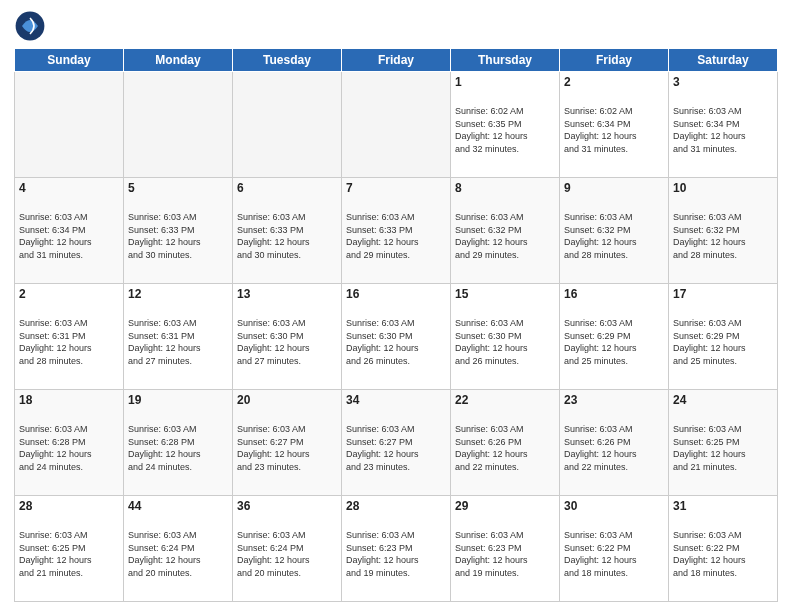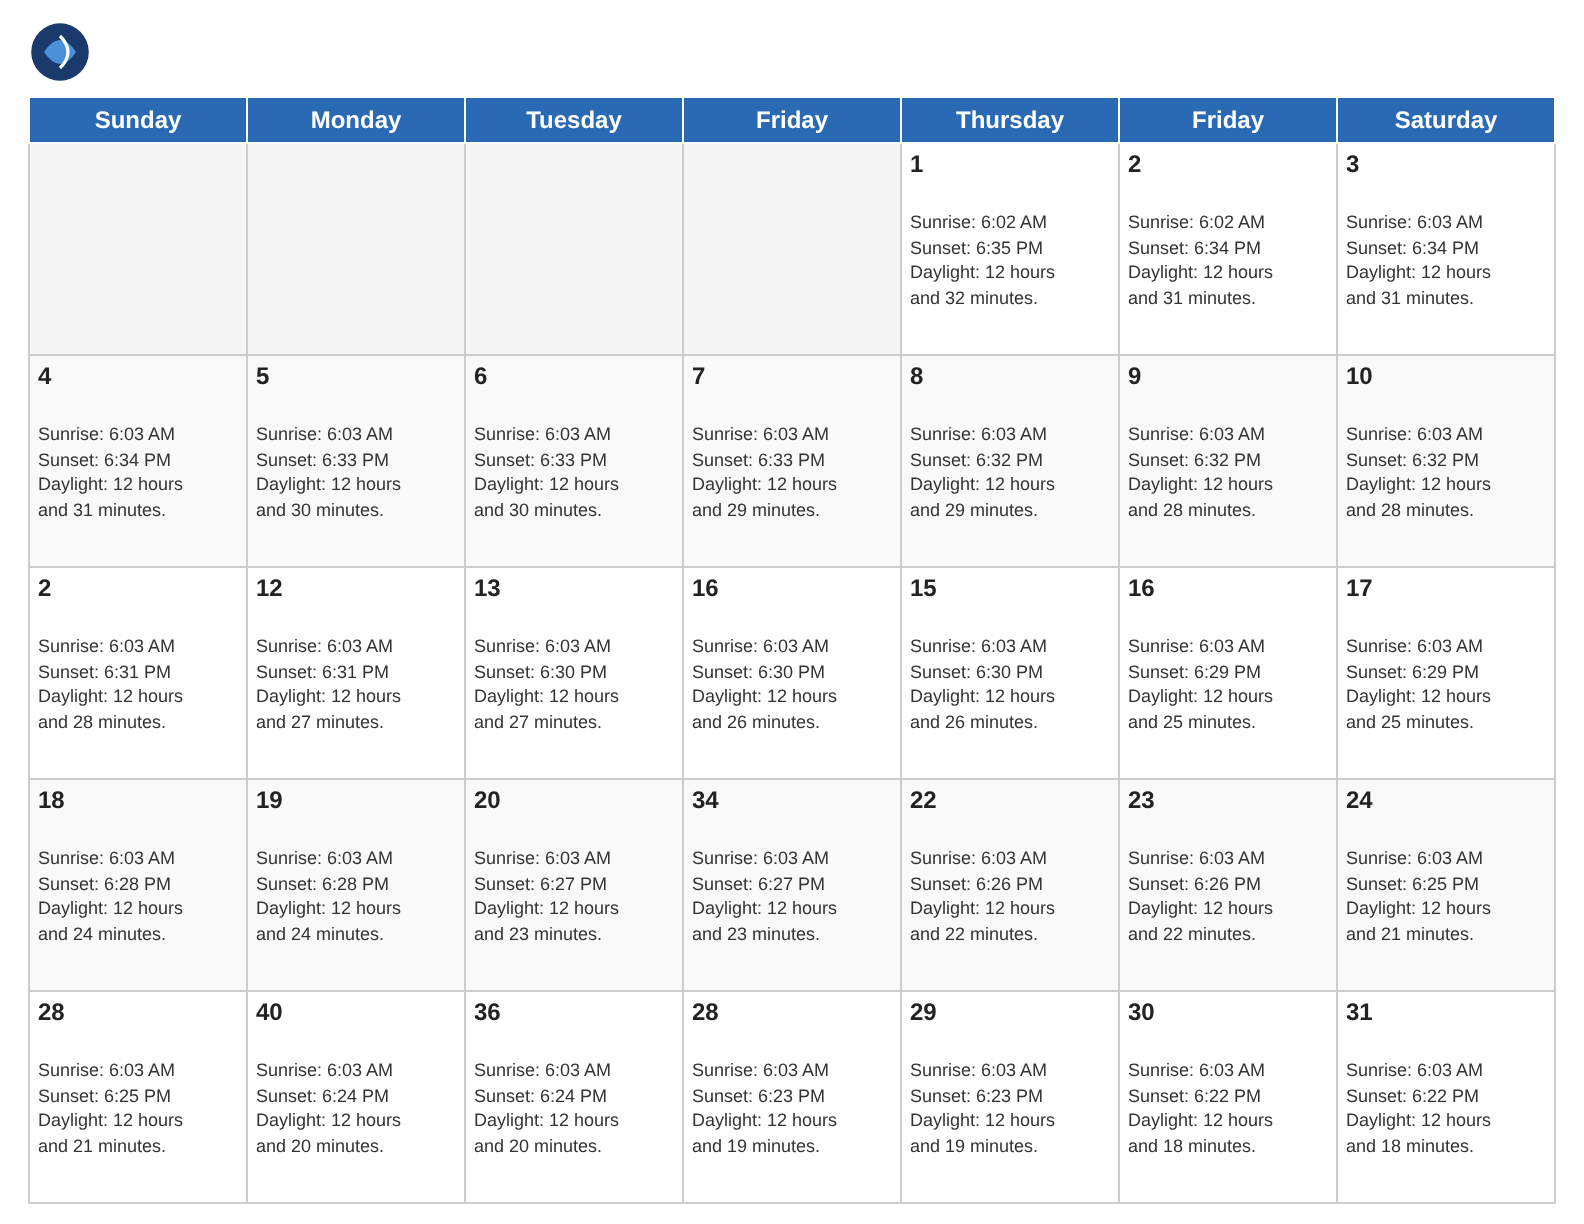--- a/index.html
+++ b/index.html
@@ -315,21 +315,21 @@
         </tr>
         <tr>
           <td>
             <span class="day-num">28</span>
             <div class="day-info" style="white-space: pre-line;">Sunrise: 6:03 AM
 Sunset: 6:25 PM
 Daylight: 12 hours
 and 21 minutes.</div>
           </td>
           <td>
-            <span class="day-num">40</span>
+            <span class="day-num">44</span>
             <div class="day-info" style="white-space: pre-line;">Sunrise: 6:03 AM
 Sunset: 6:24 PM
 Daylight: 12 hours
 and 20 minutes.</div>
           </td>
           <td>
             <span class="day-num">36</span>
             <div class="day-info" style="white-space: pre-line;">Sunrise: 6:03 AM
 Sunset: 6:24 PM
 Daylight: 12 hours

